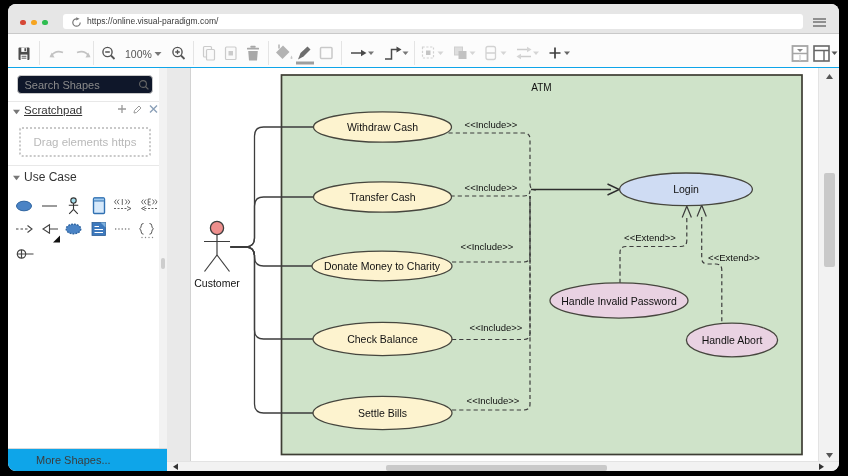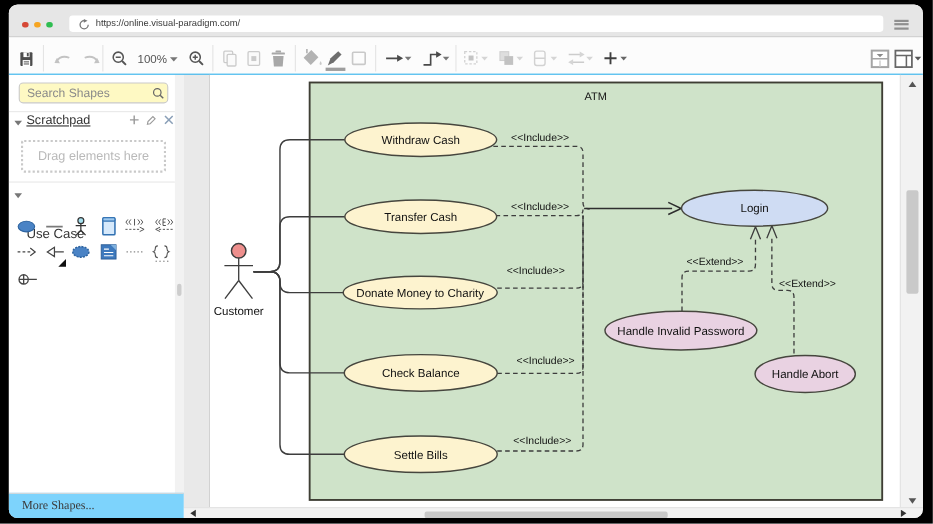--- a/index.html
+++ b/index.html
@@ -4,31 +4,31 @@
 <style>
   html,body{margin:0;padding:0;}
   body{width:848px;height:476px;background:#000;font-family:"Liberation Sans",sans-serif;position:relative;overflow:hidden;}
   .win{position:absolute;left:8px;top:4px;width:831px;height:467px;border-radius:8px;background:#fff;overflow:hidden;}
   .titlebar{position:absolute;left:0;top:0;width:100%;height:29px;background:#e6e6e6;border-bottom:1px solid #c9c9c9;}
   .dot{position:absolute;width:5.6px;height:5.6px;border-radius:50%;top:15.5px;}
   .urlbar{position:absolute;left:55px;top:10px;width:740px;height:15px;background:#fff;border-radius:3px;}
   .urltext{position:absolute;left:79px;top:0;height:19px;line-height:35px;font-size:8.5px;color:#3a3a3a;}
   .burger{position:absolute;left:805px;top:13.5px;width:13px;}
   .burger div{height:2px;background:#8f8f8f;margin-bottom:1.6px;}
-  .toolbar{position:absolute;left:0;top:30px;width:100%;height:33px;background:#fcfcfc;border-bottom:1px solid #0ea5e9;}
+  .toolbar{position:absolute;left:0;top:30px;width:100%;height:33px;background:#fcfcfc;border-bottom:4px solid #0ea5e9;}
   .sidebar{position:absolute;left:0;top:64px;width:151px;height:380px;background:#fff;}
   .gutter{position:absolute;left:151px;top:64px;width:8px;height:393px;background:#f2f2f2;}
   .graystrip{position:absolute;left:159px;top:64px;width:23px;height:393px;background:#e9e9e9;border-right:1px solid #d2d2d2;}
   .page{position:absolute;left:183px;top:64px;width:627px;height:393px;background:#fff;}
   .vscroll{position:absolute;left:810px;top:64px;width:21px;height:393px;background:#f2f2f2;border-left:1px solid #e3e3e3;}
   .vthumb{position:absolute;left:5px;top:105px;width:11px;height:94px;background:#c9c9c9;border-radius:2px;}
   .hscroll{position:absolute;left:159px;top:457px;width:672px;height:10px;background:#f2f2f2;border-top:1px solid #e3e3e3;}
   .hthumb{position:absolute;left:219px;top:3px;width:221px;height:6px;background:#c9c9c9;border-radius:2px;}
-  .moreshapes{position:absolute;left:0;top:444px;width:159px;height:23px;background:#7dd3fc;border-top:1px solid #d9d9d9;font-size:11px;color:#3c3c3c;line-height:22px;padding-left:12px;box-sizing:border-box;font-family:Liberation Serif, serif;}
-  .searchbox{position:absolute;left:8.5px;top:6.5px;width:136px;height:19px;border:1px solid #c9c9c9;border-radius:4px;background:#fef9c3;font-size:11px;color:#8a8a8a;line-height:18px;padding-left:7px;box-sizing:border-box;}
+  .moreshapes{position:absolute;left:0;top:444px;width:159px;height:23px;background:#0ea5e9;border-top:1px solid #d9d9d9;font-size:11px;color:#3c3c3c;line-height:22px;padding-left:28px;box-sizing:border-box;}
+  .searchbox{position:absolute;left:8.5px;top:6.5px;width:136px;height:19px;border:1px solid #c9c9c9;border-radius:4px;background:#0f172a;font-size:11px;color:#8a8a8a;line-height:18px;padding-left:7px;box-sizing:border-box;}
   .sechead{position:absolute;left:0;width:151px;font-size:11.5px;color:#333;}
   .dragbox{position:absolute;left:11px;top:59px;width:132px;height:30px;border:2px dotted #c9c9c9;border-radius:3px;box-sizing:border-box;text-align:center;line-height:26px;font-size:11.5px;color:#b9b9b9;}
 </style>
 </head>
 <body>
 <div class="win">
   <div class="titlebar">
     <div class="dot" style="left:12.4px;background:#d64836;"></div>
     <div class="dot" style="left:23.4px;background:#f6a522;"></div>
     <div class="dot" style="left:34.2px;background:#2fbd51;"></div>
@@ -155,27 +155,27 @@
       <svg width="7" height="7" style="position:absolute;left:5px;top:4px;" viewBox="0 0 8 8">
           <path d="M0,2 L8,2 L4,7 Z" fill="#777"></path>
         </svg>
       <span style="position:absolute;left:16px;top:0;text-decoration:underline;">Scratchpad</span>
       <svg width="40" height="12" style="position:absolute;left:110px;top:0px;" viewBox="0 0 40 12">
         <path d="M4,1 V9 M0,5 H8" stroke="#9a9a9a" stroke-width="1.3"></path>
         <path d="M16,9 L18.5,8.5 L23,4 L21,2 L16.5,6.5 Z" fill="none" stroke="#9a9a9a" stroke-width="1"></path>
         <path d="M32,1.5 L39,8.5 M39,1.5 L32,8.5" stroke="#8ba0b8" stroke-width="1.4"></path>
       </svg>
     </div>
-    <div class="dragbox">Drag elements here</div>
+    <div class="dragbox">Drag elements https</div>
     <div style="position:absolute;left:0;top:97px;width:151px;border-top:1px solid #e8e8e8;"></div>
     <div class="sechead" style="top:102px;">
       <svg width="7" height="7" style="position:absolute;left:5px;top:4px;" viewBox="0 0 8 8">
           <path d="M0,2 L8,2 L4,7 Z" fill="#777"></path>
         </svg>
-      <span style="position:absolute;left:16px;top:0;font-size:12px;margin-top:35px;">Use Case</span>
+      <span style="position:absolute;left:16px;top:0;font-size:12px;">Use Case</span>
     </div>
     <svg style="position:absolute;left:0;top:122px;" width="151" height="90" viewBox="0 0 151 90">
 
       <ellipse cx="16" cy="16" rx="7.5" ry="4.8" fill="#4a83c5" stroke="#2e64a0" stroke-width="1"></ellipse>
       <line x1="34" y1="16" x2="49" y2="16" stroke="#7a7a7a" stroke-width="1.6"></line>
       <g stroke="#333" stroke-width="1.1" fill="none">
         <circle cx="65.5" cy="10.6" r="2.7" fill="#a5dfee"></circle>
         <line x1="65.5" y1="13.3" x2="65.5" y2="19.3"></line>
         <line x1="60.8" y1="15.2" x2="70.2" y2="15.2"></line>
         <line x1="65.5" y1="19.3" x2="61.2" y2="23.8"></line>

